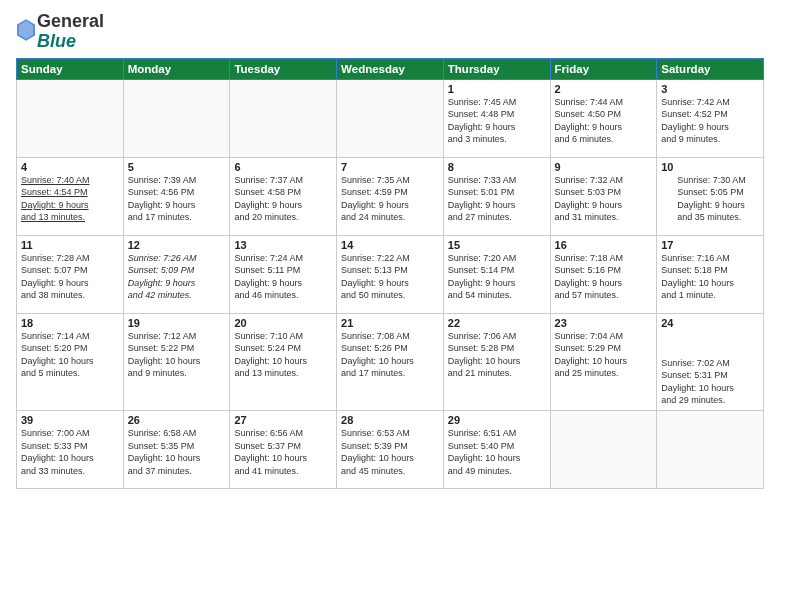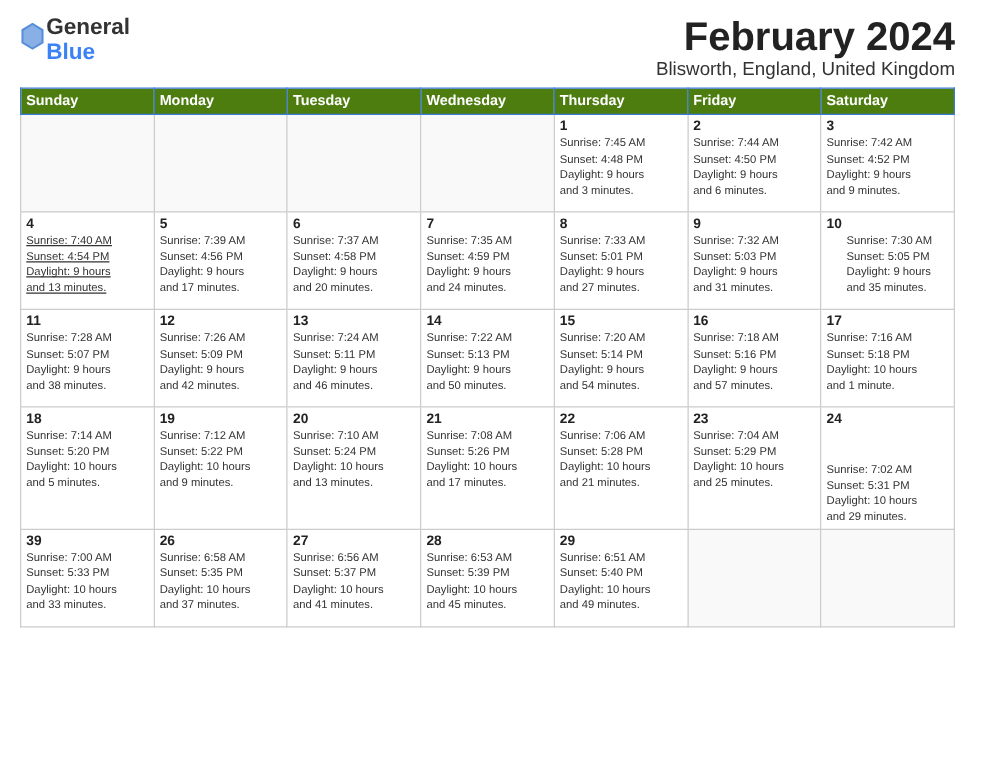--- a/index.html
+++ b/index.html
@@ -25,21 +25,21 @@
       display: flex;
       align-items: center;
       gap: 2px;
     }
     .logo-text {
       font-size: 18px;
       font-weight: bold;
       line-height: 1.1;
     }
     .logo-general { color: #333; }
-    .logo-blue { color: #3b82f6; }
+    .logo-blue { color: #0f766e; font-style: italic; }
     .logo-icon {
       width: 18px;
       height: 22px;
       margin-left: 1px;
     }
     .title-block {
       text-align: right;
     }
     .month-year {
       font-size: 32px;
@@ -51,21 +51,21 @@
       font-size: 15px;
       color: #333;
       font-weight: normal;
     }
     .calendar {
       width: 100%;
       border-collapse: collapse;
       table-layout: fixed;
     }
     .calendar th {
-      background-color: #4d7c0f;
+      background-color: #15803d;
       color: #fff;
       font-size: 11.5px;
       font-weight: bold;
       padding: 4px 4px;
       text-align: left;
       border: 1px solid #3a7bd5;
     }
     .calendar td {
       border: 1px solid #ccc;
       vertical-align: top;
@@ -103,24 +103,20 @@
           <polygon points="10,2 18,7 18,17 10,22 2,17 2,7" fill="#fff" opacity="0.3"></polygon>
         </svg>
       </div>
       <div>
         <div class="logo-text">
           <span class="logo-general">General</span><br>
           <span class="logo-blue">Blue</span>
         </div>
       </div>
     </div>
-    <div class="title-block">
-      <div class="month-year">February 2024</div>
-      <div class="location">Blisworth, England, United Kingdom</div>
-    </div>
   </div>
 
   <table class="calendar">
     <thead>
       <tr>
         <th>Sunday</th>
         <th>Monday</th>
         <th>Tuesday</th>
         <th>Wednesday</th>
         <th>Thursday</th>
@@ -210,21 +206,21 @@
         <tr>
           <td>
             <span class="day-num">11</span>
             <div class="day-info" style="white-space: pre-line;">Sunrise: 7:28 AM
 Sunset: 5:07 PM
 Daylight: 9 hours
 and 38 minutes.</div>
           </td>
           <td>
             <span class="day-num">12</span>
-            <div class="day-info" style="white-space: pre-line;">Sunrise: 7:26 AM
+            <div class="day-info" style="white-space: pre-line; font-style: italic;">Sunrise: 7:26 AM
 Sunset: 5:09 PM
 Daylight: 9 hours
 and 42 minutes.</div>
           </td>
           <td>
             <span class="day-num">13</span>
             <div class="day-info" style="white-space: pre-line;">Sunrise: 7:24 AM
 Sunset: 5:11 PM
 Daylight: 9 hours
 and 46 minutes.</div>

